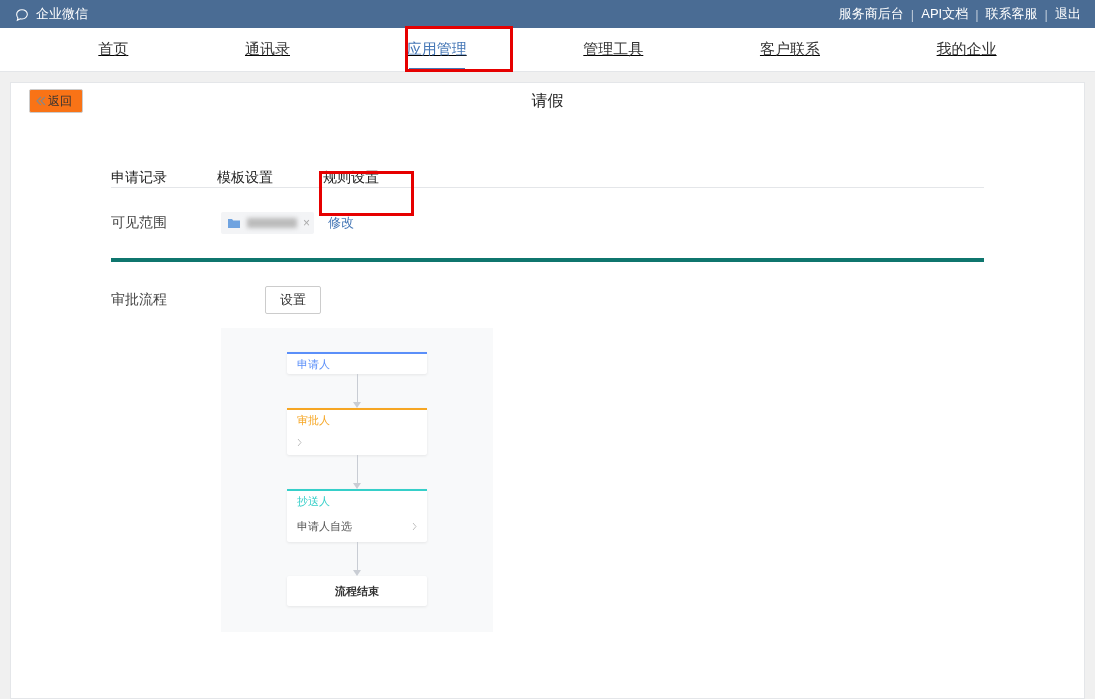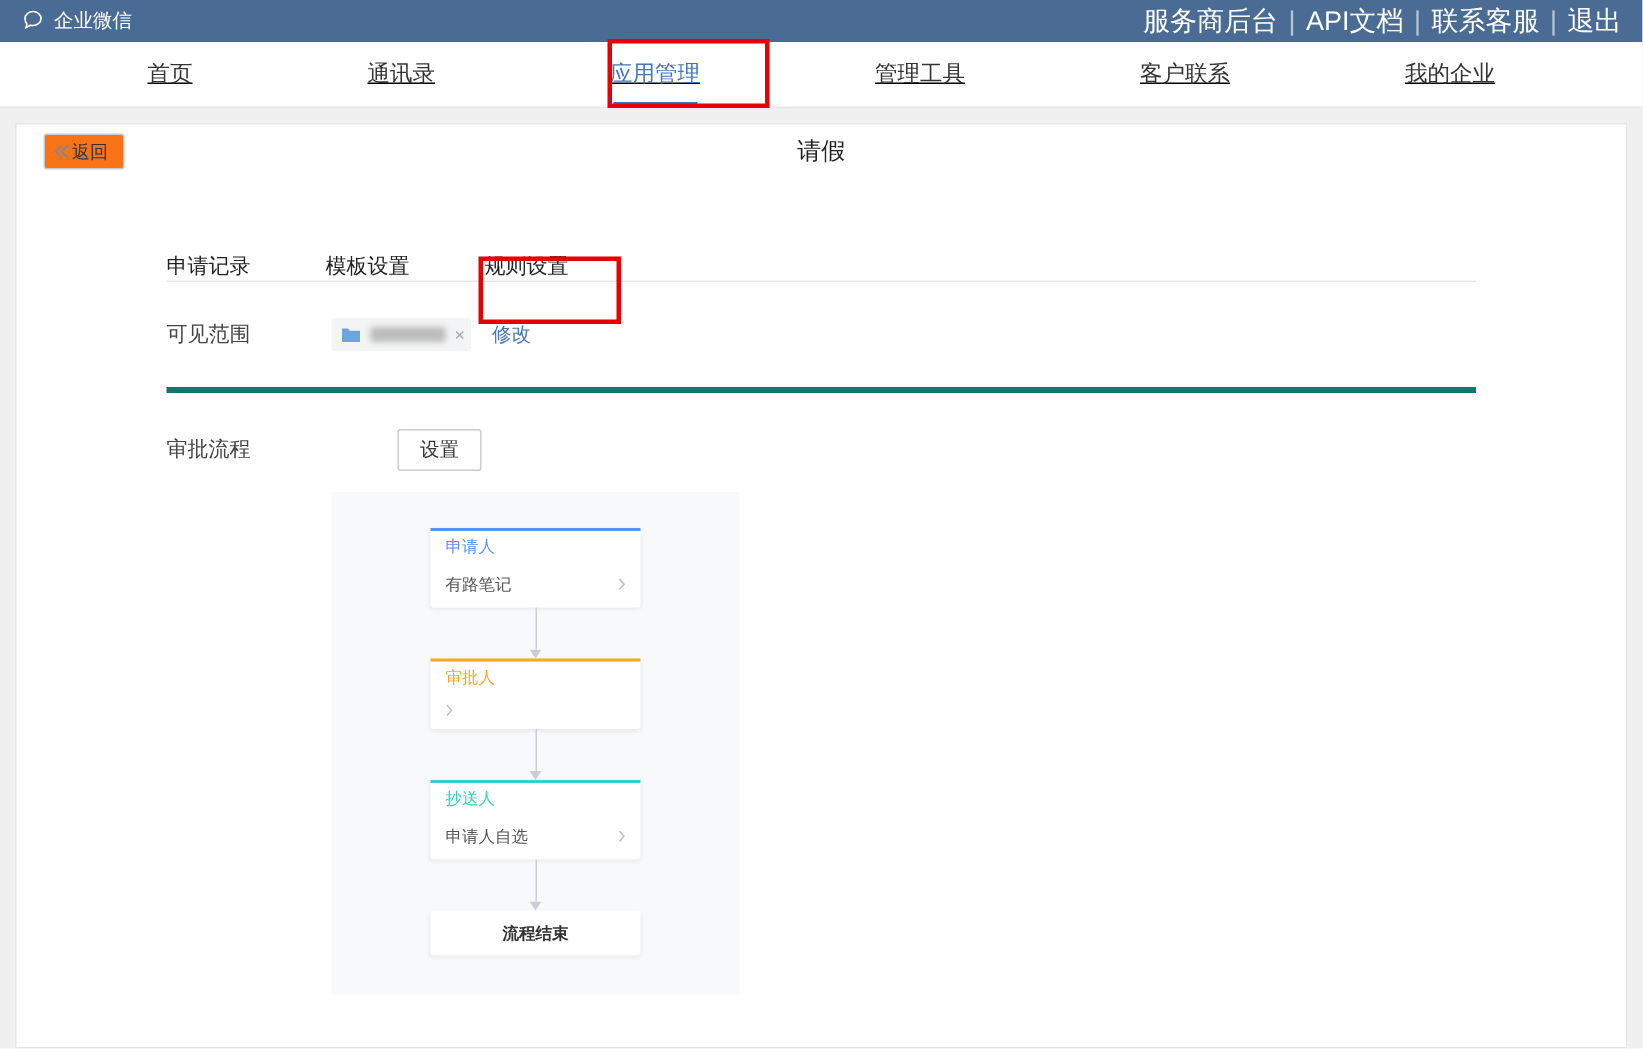--- a/index.html
+++ b/index.html
@@ -1,22 +1,22 @@
 <!DOCTYPE html>
 <html><head>
   <meta charset="utf-8">
   <style>
     * { margin:0; padding:0; box-sizing:border-box; font-family:"PingFang SC","Microsoft YaHei",sans-serif; }
     body { width:1095px; height:699px; background:#f0f0f0; overflow:hidden; }
 
     .topbar { height:28px; background:#4a6c94; display:flex; align-items:center; padding:0 14px; color:#fff; font-size:13px; }
-    .topbar .brand { display:flex; align-items:flex-start; gap:6px; }
+    .topbar .brand { display:flex; align-items:flex-end; gap:6px; }
     .topbar .brand svg { width:16px; height:16px; }
     .topbar .spacer { flex:1; }
-    .topbar .links { display:flex; gap:0; align-items:center; font-size:18px; }
+    .topbar .links { display:flex; gap:0; align-items:center; font-size:13px; }
     .topbar .links a { color:#fff; text-decoration:none; cursor:pointer; }
     .topbar .sep { opacity:.6; margin:0 7px; }
 
     .mainnav { height:44px; background:#fff; border-bottom:1px solid #e4e6e9; display:flex; justify-content:space-around; align-items:stretch; padding:0 40px;text-decoration:underline; }
     .mainnav .item { display:flex; align-items:center; font-size:15px; color:#333; cursor:pointer; position:relative; padding:0 20px; }
     .mainnav .item.active { color:#4577b6; }
     .mainnav .item.active::after { content:""; position:absolute; left:22px; right:22px; bottom:0; height:3px; background:#4577b6; }
     .highlight-red { border:3px solid #e60000; position:absolute; pointer-events:none; }
     .hl-top { left:405px; top:26px; width:108px; height:46px; }
     .hl-tab { left:319px; top:171px; width:95px; height:45px; }
@@ -119,26 +119,20 @@
       </div>
 
       <div class="row noborder" style="padding-bottom:14px;">
         <div class="label">审批流程</div>
         <button class="setbtn">设置</button>
       </div>
 
       <div class="flowbox">
         <div class="flowcard blue">
           <div class="fc-title">申请人</div>
-          <div class="fc-body">
-              <span>有路笔记</span>
-              <svg viewBox="0 0 5 9">
-                <path d="M1 1l3 3.5L1 8" fill="none" stroke="#000"></path>
-              </svg>
-            </div>
         </div>
         <div class="flowarrow">
             <div class="line"></div>
             <svg viewBox="0 0 8 6">
               <path d="M0 0l4 6 4-6z" fill="#c9cdd4"></path>
             </svg>
           </div>
         <div class="flowcard orange">
           <div class="fc-title">审批人</div>
           <div class="fc-body">

